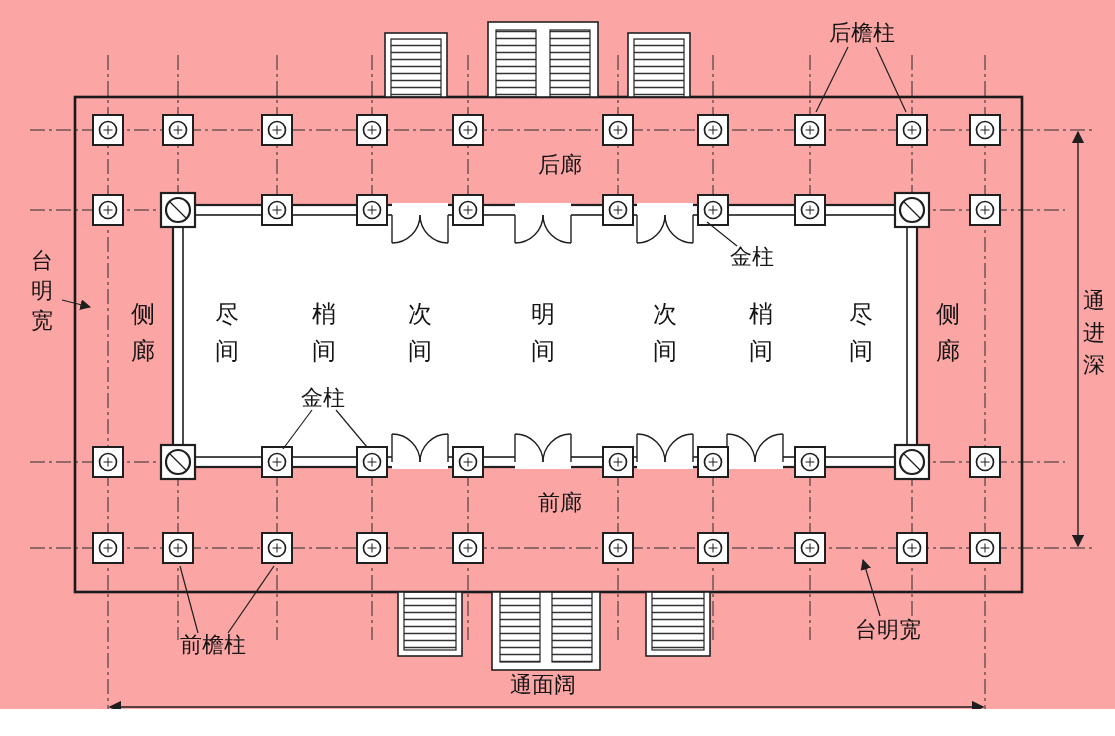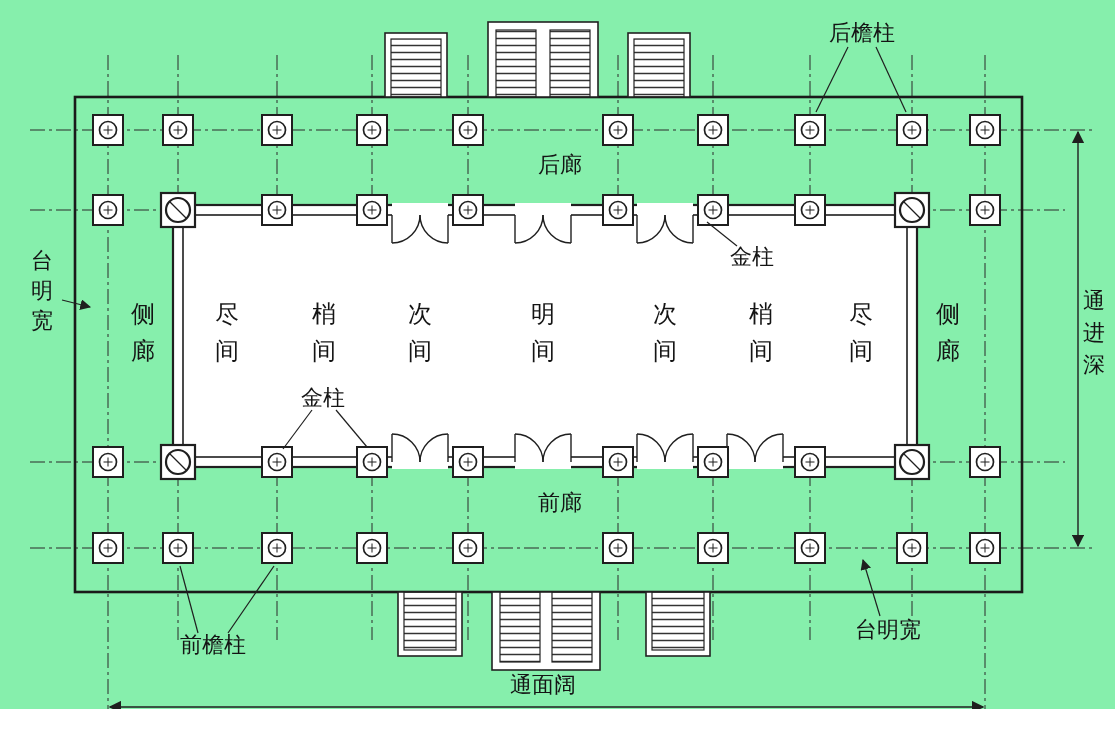--- a/index.html
+++ b/index.html
@@ -1,16 +1,16 @@
 <!DOCTYPE html>
 <html><head>
 <meta charset="utf-8">
 <style>
   html,body{margin:0;padding:0;background:#ffffff;}
-  .stage{position:relative;width:1115px;height:709px;background:#86efac;overflow:hidden;
+  .stage{position:relative;width:1115px;height:709px;background:#fca5a5;overflow:hidden;
          font-family:"Liberation Sans","DejaVu Sans",sans-serif;}
   svg{position:absolute;left:0;top:0;display:block;}
   text{fill:#141414;font-family:"Liberation Sans","DejaVu Sans",sans-serif;}
   .lbl{font-size:22px;}
   .lbl-big{font-size:24px;}
   .axis{stroke:#2b2b2b;stroke-width:1;stroke-dasharray:15 4 3 4;fill:none;}
 </style>
 </head>
 <body>
 

